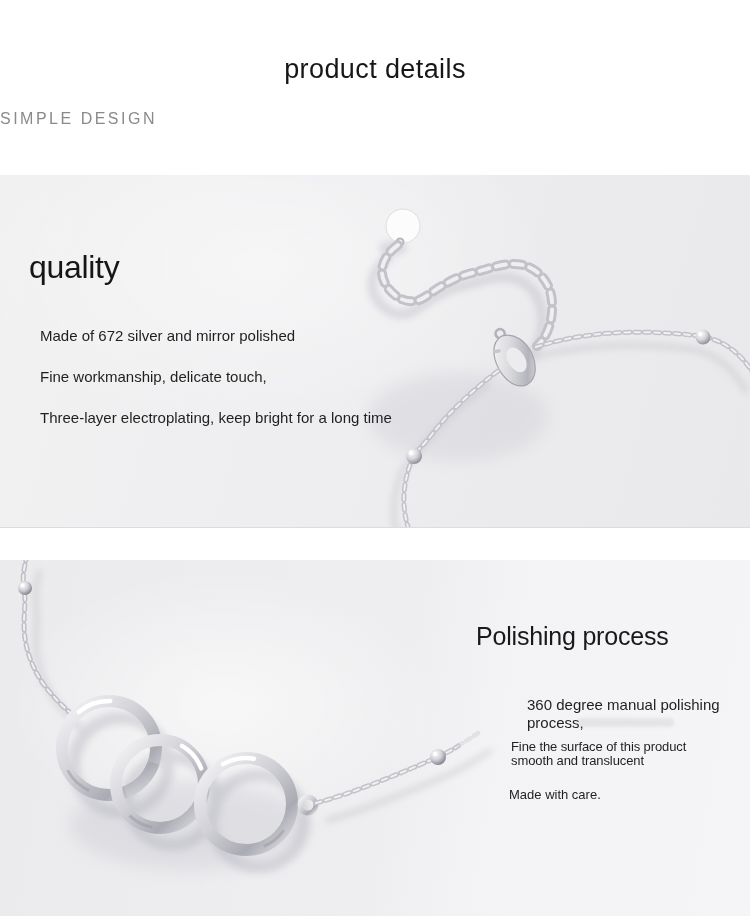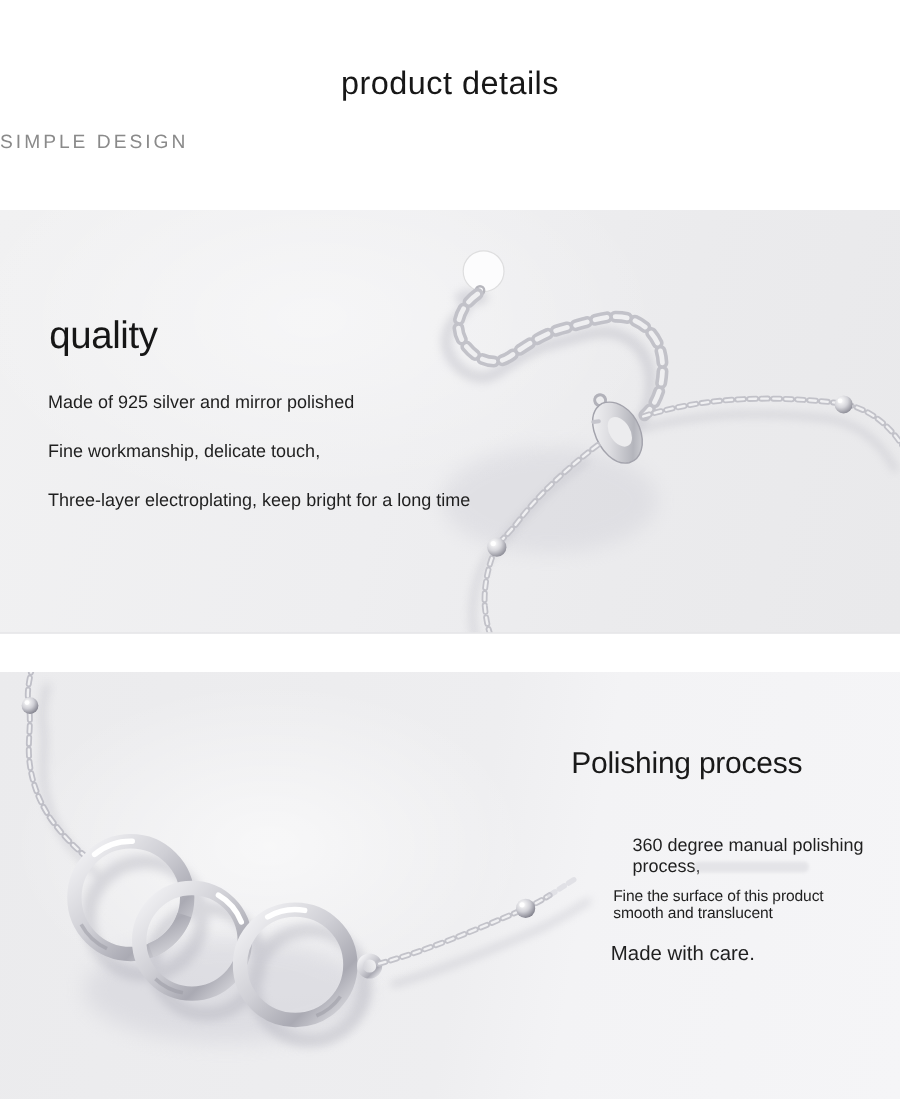--- a/index.html
+++ b/index.html
@@ -12,37 +12,37 @@
   .title{position:absolute;top:52px;left:0;width:100%;text-align:center;
     font-size:27px;line-height:34px;font-weight:500;color:#171717;letter-spacing:.4px;}
   .subtitle{position:absolute;top:108px;left:0;width:100%;text-align:left;
     font-size:16px;line-height:22px;font-weight:400;color:#8a8a8a;letter-spacing:2.5px;}
   
   .quality{position:absolute;top:175px;left:0;width:750px;height:352px;overflow:hidden;
     background:
       radial-gradient(ellipse 420px 240px at 260px 90px, rgba(255,255,255,.45), rgba(255,255,255,0) 70%),
       linear-gradient(105deg,#f1f1f2 0%,#eeeef0 45%,#ebebed 70%,#e9e9eb 100%);
     border-bottom:1px solid #dcdcdf;}
-  .quality h2{position:absolute;left:25px;top:68px;margin:16px;
+  .quality h2{position:absolute;left:25px;top:68px;margin:4px;
     font-size:32px;line-height:40px;font-weight:500;color:#161616;letter-spacing:-.3px;}
   .q-points{position:absolute;left:40px;top:151px;}
   .q-point{font-size:15px;line-height:19px;color:#1f1f1f;margin:0 0 22px 0;white-space:nowrap;}
   .photo-svg{position:absolute;top:0;left:0;}
   
   
   .polish{position:absolute;top:560px;left:0;width:750px;height:356px;overflow:hidden;
     background:
       radial-gradient(ellipse 300px 190px at 225px 145px, rgba(255,255,255,.6), rgba(255,255,255,0) 72%),
       linear-gradient(100deg,#ebebed 0%,#eeeef0 52%,#f3f3f5 64%,#f5f5f7 100%);}
   .polish h2{position:absolute;left:476px;top:60px;margin:0;
     font-size:25px;line-height:32px;font-weight:500;color:#191919;letter-spacing:-.2px;}
   .pp{position:absolute;margin:0;color:#1f1f1f;}
   .p1{left:527px;top:136px;width:208px;font-size:15px;line-height:18px;}
   .p2{left:511px;top:180px;width:212px;font-size:13px;line-height:14px;letter-spacing:-.1px;}
-  .p3{left:509px;top:225px;font-size:17px;line-height:19px;}
+  .p3{left:509px;top:225px;font-size:13px;line-height:19px;}
   .watermark{position:absolute;left:578px;top:718px;width:96px;height:9px;border-radius:4px;
     background:#c9c9cf;opacity:.35;filter:blur(1.5px);}
   
   .ch{fill:none;stroke-linecap:round;}
 </style>
 </head>
 <body>
 
 <div class="page">
 
@@ -115,21 +115,21 @@
         <path class="ch" stroke="#f0f0f2" stroke-width="2" stroke-dasharray="5.5 4.5" d="M 498 196 C 474 214 450 236 433 258 C 423 271 416 276 413 282 C 406 298 403 316 404 330 C 405 340 406 346 408 352"></path>
       </g>
       <g>
         <circle cx="414" cy="281" r="8" fill="url(#beadA)"></circle>
         <circle cx="411" cy="278" r="2.2" fill="#ffffff" opacity="0.9"></circle>
       </g>
     </svg>
 
     <h2>quality</h2>
     <div class="q-points">
-      <p class="q-point">Made of 925 silver and mirror polished</p>
+      <p class="q-point">Made of 672 silver and mirror polished</p>
       <p class="q-point">Fine workmanship, delicate touch,</p>
       <p class="q-point">Three-layer electroplating, keep bright for a long time</p>
     </div>
   </div>
 
   <div class="polish">
     <svg class="photo-svg" width="750" height="356" viewBox="0 0 750 356" xmlns="http://www.w3.org/2000/svg">
       <defs>
         <linearGradient id="sgB" x1="0" y1="0" x2="1" y2="1">
           <stop offset="0" stop-color="#f6f6f8"></stop>

